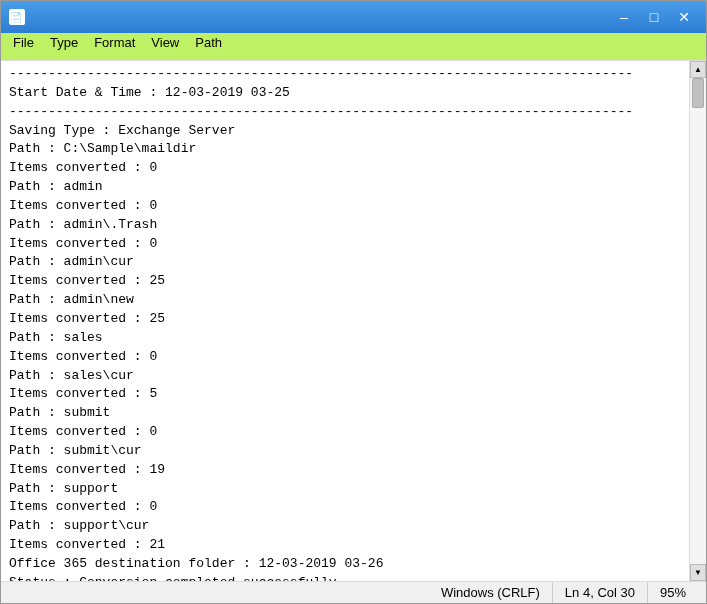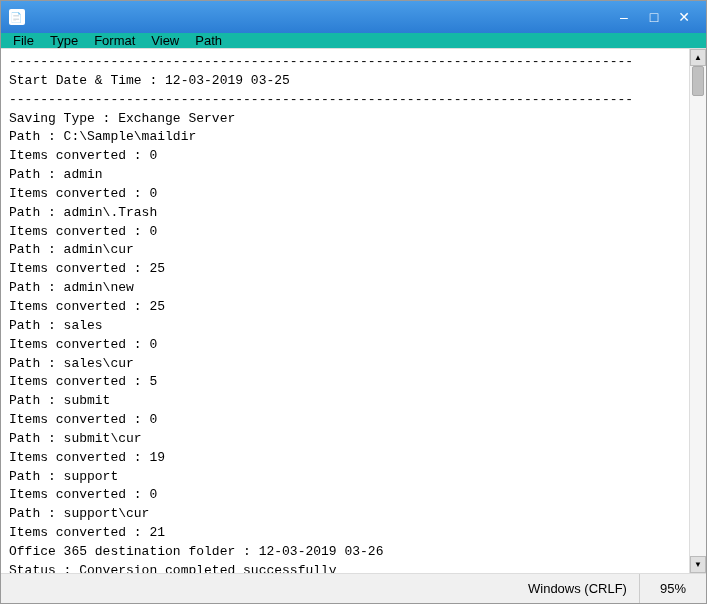--- a/index.html
+++ b/index.html
@@ -4,29 +4,29 @@
   <style>
     * { margin: 0; padding: 0; box-sizing: border-box; }
     body { font-family: 'Segoe UI', Arial, sans-serif; font-size: 13px; background: #c0c0c0; display: flex; justify-content: center; align-items: center; width: 707px; height: 604px; }
     .window { width: 707px; height: 604px; background: #f0f0f0; border: 1px solid #999; display: flex; flex-direction: column; box-shadow: 2px 2px 8px rgba(0,0,0,0.3); }
     .title-bar { background: linear-gradient(to bottom, #4a9de8, #2b7dd4); height: 32px; display: flex; align-items: center; justify-content: space-between; padding: 0 8px; flex-shrink: 0; }
     .title-bar-left { display: flex; align-items: center; gap: 6px; }
     .title-bar-icon { width: 16px; height: 16px; background: #fff; border-radius: 2px; display: flex; align-items: center; justify-content: center; font-size: 10px; color: #333; flex-shrink: 0; }
     .title-bar-text { color: white; font-size: 13px; font-weight: normal; }
     .title-bar-buttons { display: flex; gap: 2px; }
     .title-btn { width: 28px; height: 20px; background: transparent; border: none; color: white; font-size: 14px; cursor: pointer; display: flex; align-items: center; justify-content: center; border-radius: 3px; }
-    .menu-bar { background: #14b8a6; height: 16px; display: flex; align-items: center; padding: 0 4px; border-bottom: 1px solid #ddd; flex-shrink: 0; }
+    .menu-bar { background: #bef264; height: 28px; display: flex; align-items: flex-start; padding: 0 4px; border-bottom: 1px solid #ddd; flex-shrink: 0; }
     .menu-item { padding: 2px 8px; font-size: 13px; color: #000; cursor: pointer; border-radius: 2px; }
     .editor-area { flex: 1; background: white; overflow: hidden; display: flex; }
     .text-content { flex: 1; padding: 4px 8px; font-family: 'Courier New', Courier, monospace; font-size: 13px; color: #000; line-height: 1.45; overflow-y: auto; overflow-x: auto; white-space: pre; }
     .scrollbar-y { width: 17px; background: #f0f0f0; border-left: 1px solid #ddd; display: flex; flex-direction: column; flex-shrink: 0; }
     .scroll-btn { width: 100%; height: 17px; background: #e0e0e0; border: 1px solid #bbb; display: flex; align-items: center; justify-content: center; font-size: 8px; cursor: pointer; flex-shrink: 0; }
     .scroll-track { flex: 1; background: #f5f5f5; position: relative; }
     .scroll-thumb { position: absolute; top: 0; left: 2px; right: 2px; height: 30px; background: #c0c0c0; border: 1px solid #aaa; border-radius: 2px; }
-    .status-bar { height: 30px; background: #f0f0f0; border-top: 1px solid #ddd; display: flex; align-items: flex-end; padding: 0 8px; gap: 8px; flex-shrink: 0; }
+    .status-bar { height: 22px; background: #f0f0f0; border-top: 1px solid #ddd; display: flex; align-items: flex-end; padding: 0 8px; gap: 0; flex-shrink: 0; }
     .status-section { padding: 0 12px; font-size: 13px; color: #000; border-right: 1px solid #ccc; height: 100%; display: flex; align-items: center; }
     .status-section:last-child { border-right: none; }
     .status-spacer { flex: 1; }
   </style>
 </head>
 <body>
 
 <div class="window">
 
   <div class="title-bar">
@@ -82,15 +82,16 @@
       <div class="scroll-track">
         <div class="scroll-thumb"></div>
       </div>
       <div class="scroll-btn">▼</div>
     </div>
   </div>
 
   <div class="status-bar">
     <div class="status-spacer"></div>
     <div class="status-section">Windows (CRLF)</div>
+    <div class="status-section">Ln 4, Col 30</div>
     <div class="status-section">95%</div>
   </div>
 </div>
 
 </body></html>

